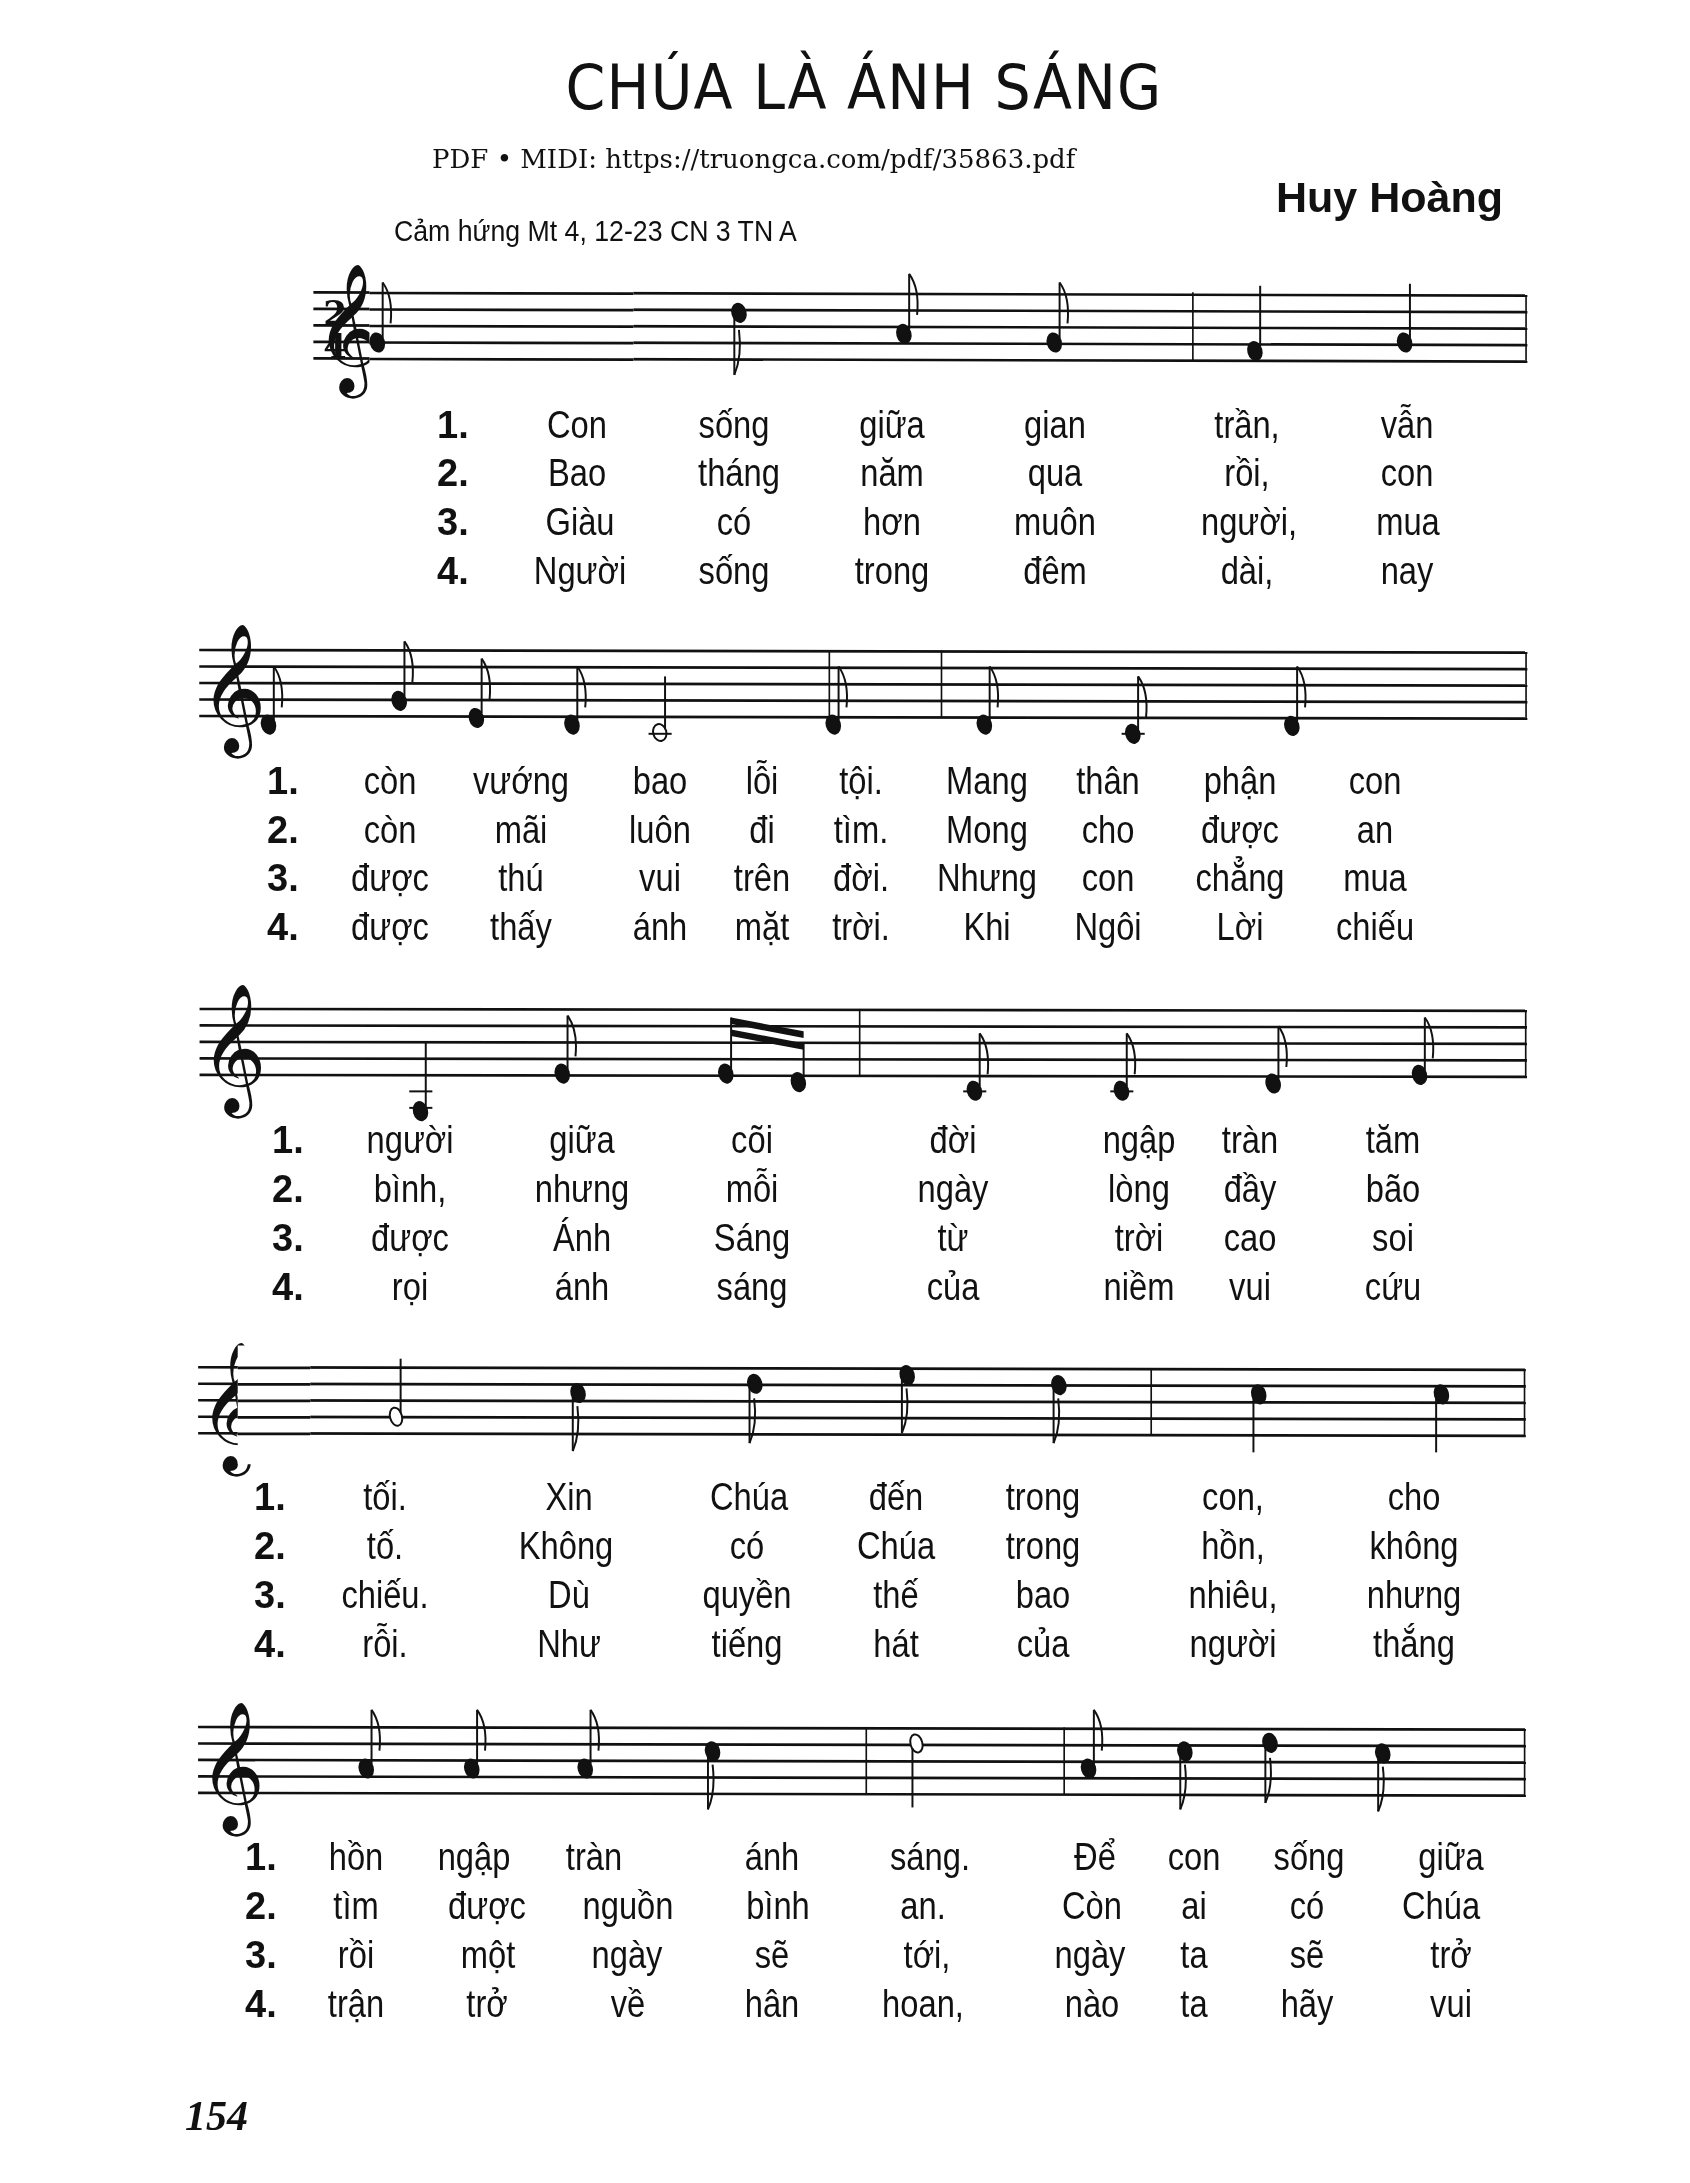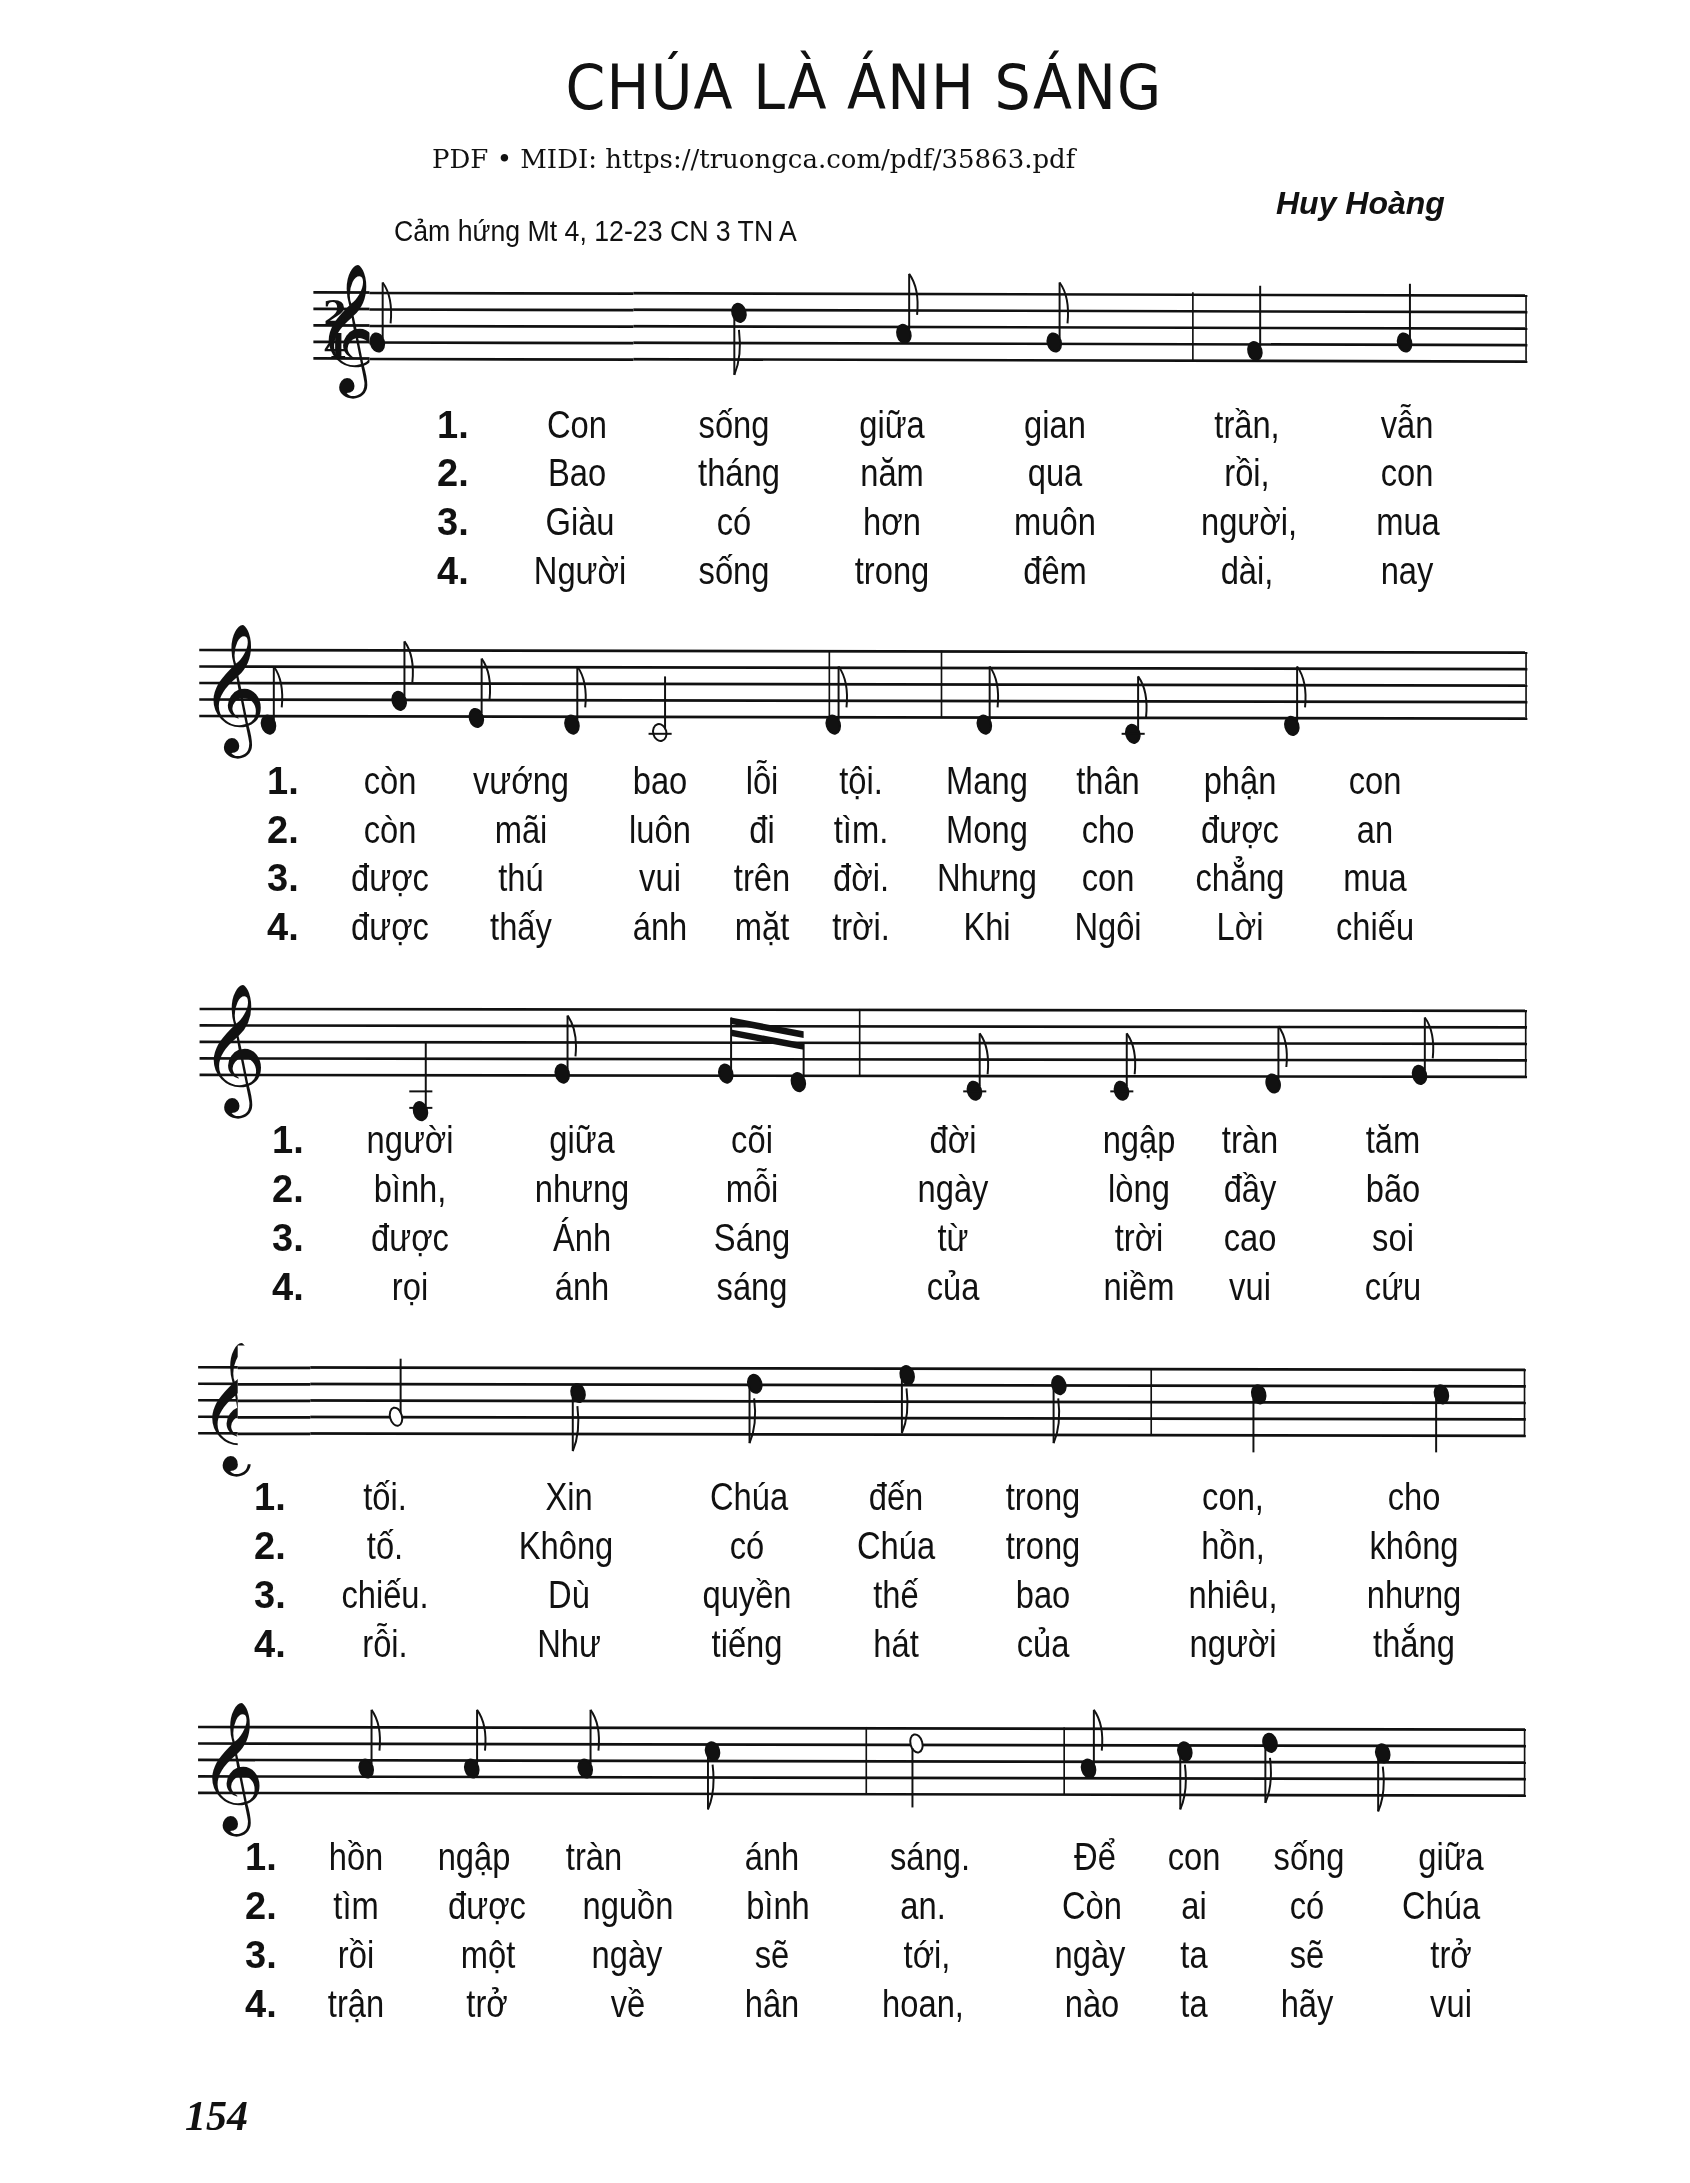--- a/index.html
+++ b/index.html
@@ -1,20 +1,20 @@
 <!DOCTYPE html>
 <html style="font-size:10.6px"><head>
 <meta charset="utf-8">
 <style>
   html, body { margin:0; padding:0; background:#ffffff; }
   body { width:1691px; height:2183px; position:relative; overflow:hidden; color:#111; }
   .abs { position:absolute; }
   .title { left:0; width:1728px; top:51px; text-align:center; font-family:"DejaVu Sans", sans-serif; font-size:62px; letter-spacing:1.3px; transform:scaleX(0.92); transform-origin:center; white-space:nowrap; }
   .source { left:432px; top:144px; font-family:"DejaVu Serif", serif; font-size:26px; white-space:nowrap; }
-  .composer { left:1276px; top:185px; font-family:"Liberation Sans", sans-serif; font-weight:bold; font-style:italic; font-size:32px; white-space:nowrap; }
+  .composer { left:1276px; top:173px; font-family:"Liberation Sans", sans-serif; font-weight:bold; font-size:43px; white-space:nowrap; }
   .note-ref { left:394px; top:215px; font-family:"Liberation Sans", sans-serif; font-size:29px; white-space:nowrap; transform:scaleX(0.92); transform-origin:left; }
   .staff { position:absolute; }
   .staff svg { display:block; overflow:visible; }
   .lyrics { position:absolute; font-family:"Liberation Sans", sans-serif; font-size:38px; }
   .lyric-line { position:absolute; left:0; height:49px; white-space:nowrap; }
   .vnum { position:absolute; font-weight:bold; }
   .word { position:absolute; transform:translateX(-50%) scaleX(0.86); }
   .pagenum { left:185px; top:2092px; font-family:"Liberation Serif", serif; font-weight:bold; font-style:italic; font-size:42px; }
 </style>
 </head>

